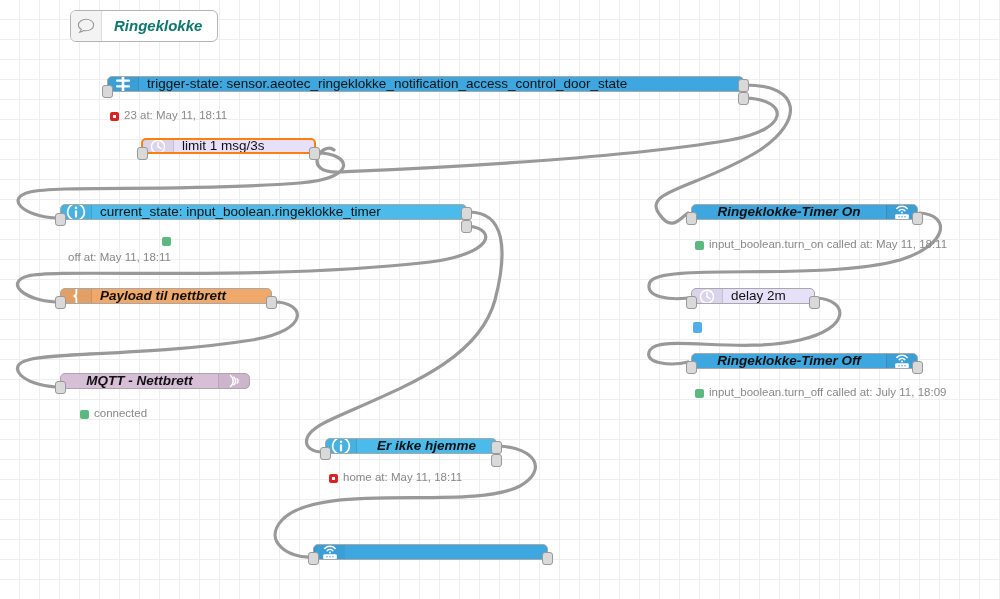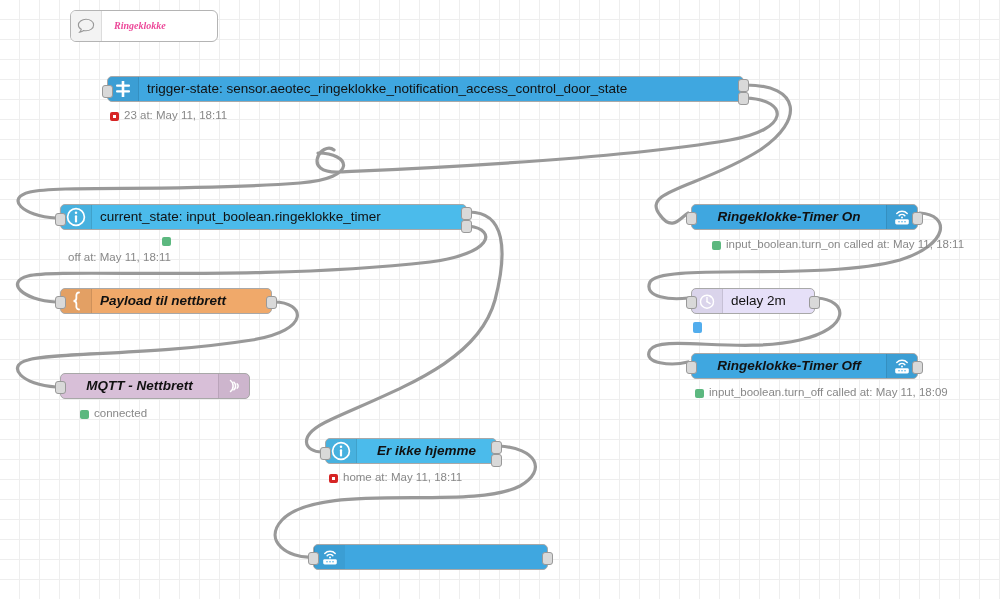--- a/index.html
+++ b/index.html
@@ -33,21 +33,21 @@
     fill: none;
     stroke: #999999;
     stroke-width: 3.2;
     stroke-linecap: round;
   }
 
   
   .node {
     position: absolute;
     box-sizing: border-box;
-    height: 26px;
+    height: 16px;
     border-radius: 5px;
     border: 1px solid #a8a8a8;
     display: flex;
     align-items: flex-end;
     overflow: visible;
     z-index: 5;
   }
   .node .body {
     display: flex;
     align-items: center;
@@ -139,27 +139,26 @@
     align-items: stretch;
     overflow: hidden;
     z-index: 5;
   }
   .comment .iconbox {
     background: #f3f3f3;
     border-right: 1px solid #dcdcdc;
   }
   .comment .label {
     padding: 0 10px 0 12px;
-    font-size: 10px;
+    font-size: 15px;
     font-style: italic;
     font-weight: bold;
-    color: #ec4899;
+    color: #0f766e;
     line-height: 30px;
     white-space: nowrap;
-    font-family: Liberation Serif, serif;
   }
 </style>
 </head>
 <body>
 
 <div id="canvas">
 
   <svg id="wires" viewBox="0 0 1000 599">
 
     <path class="wire" d="M 746,85 C 800,85 805,120 760,150 C 700,188 640,190 660,215 C 672,232 680,218 688,213"></path>
@@ -205,20 +204,35 @@
         </svg>
       </span>
       <span class="label">trigger-state: sensor.aeotec_ringeklokke_notification_access_control_door_state</span>
     </div>
   </div>
   <div class="status" style="left:110px; top:109px;">
     <span class="dot red"></span>
     <span>23 at: May 11, 18:11</span>
   </div>
 
+  <div class="node c-delay selected" style="left:141px; top:138px; width:175px;">
+    <div class="port in" style="top:7px;"></div>
+    <div class="port out" style="top:7px;"></div>
+    <div class="body">
+      <span class="iconbox left">
+        <svg width="20" height="20" viewBox="0 0 20 20">
+          <circle cx="10" cy="10.7" r="6.5" fill="none" stroke="#fff" stroke-width="1.4"></circle>
+          <path d="M10 10.7 L10 6.4" stroke="#fff" stroke-width="1.4" stroke-linecap="round"></path>
+          <path d="M10 10.7 L13.1 12.6" stroke="#fff" stroke-width="1.4" stroke-linecap="round"></path>
+          <circle cx="13.6" cy="5.6" r="1" fill="#fff"></circle>
+        </svg>
+      </span>
+      <span class="label">limit 1 msg/3s</span>
+    </div>
+  </div>
 
   <div class="node c-ha2" style="left:60px; top:204px; width:407px;">
     <div class="port in" style="top:8px;"></div>
     <div class="port out" style="top:2px;"></div>
     <div class="port out" style="top:15px;"></div>
     <div class="body">
       <span class="iconbox left">
         <svg width="22" height="22" viewBox="0 0 22 22">
           <circle cx="11" cy="11" r="8.4" fill="none" stroke="#fff" stroke-width="1.7"></circle>
           <circle cx="11" cy="6.8" r="1.25" fill="#fff"></circle>
@@ -276,21 +290,21 @@
           <path d="M8.2 8.6 C 9.8 7 12.2 7 13.8 8.6" fill="none" stroke="#fff" stroke-width="1.5" stroke-linecap="round"></path>
           <circle cx="11" cy="10.6" r="1" fill="#fff"></circle>
           <rect x="4.2" y="12.2" width="13.6" height="5.2" rx="1.4" fill="#fff"></rect>
           <circle cx="8" cy="14.8" r="0.75" fill="#3fa7e0"></circle>
           <circle cx="11" cy="14.8" r="0.75" fill="#3fa7e0"></circle>
           <circle cx="14" cy="14.8" r="0.75" fill="#3fa7e0"></circle>
         </svg>
       </span>
     </div>
   </div>
-  <div class="status" style="left:695px; top:238px;margin-left:17px;">
+  <div class="status" style="left:695px; top:238px;">
     <span class="dot green"></span>
     <span>input_boolean.turn_on called at: May 11, 18:11</span>
   </div>
 
   <div class="node c-delay" style="left:691px; top:288px; width:124px;">
     <div class="port in" style="top:7px;"></div>
     <div class="port out" style="top:7px;"></div>
     <div class="body">
       <span class="iconbox left">
         <svg width="20" height="20" viewBox="0 0 20 20">
@@ -320,21 +334,21 @@
           <rect x="4.2" y="12.2" width="13.6" height="5.2" rx="1.4" fill="#fff"></rect>
           <circle cx="8" cy="14.8" r="0.75" fill="#3fa7e0"></circle>
           <circle cx="11" cy="14.8" r="0.75" fill="#3fa7e0"></circle>
           <circle cx="14" cy="14.8" r="0.75" fill="#3fa7e0"></circle>
         </svg>
       </span>
     </div>
   </div>
   <div class="status" style="left:695px; top:386px;">
     <span class="dot green"></span>
-    <span>input_boolean.turn_off called at: May 11, 18:09</span>
+    <span>input_boolean.turn_off called at: July 11, 18:09</span>
   </div>
 
   <div class="node c-ha2 italic center" style="left:325px; top:438px; width:172px;">
     <div class="port in" style="top:8px;"></div>
     <div class="port out" style="top:2px;"></div>
     <div class="port out" style="top:15px;"></div>
     <div class="body">
       <span class="iconbox left">
         <svg width="22" height="22" viewBox="0 0 22 22">
           <circle cx="11" cy="11" r="8.4" fill="none" stroke="#fff" stroke-width="1.7"></circle>

